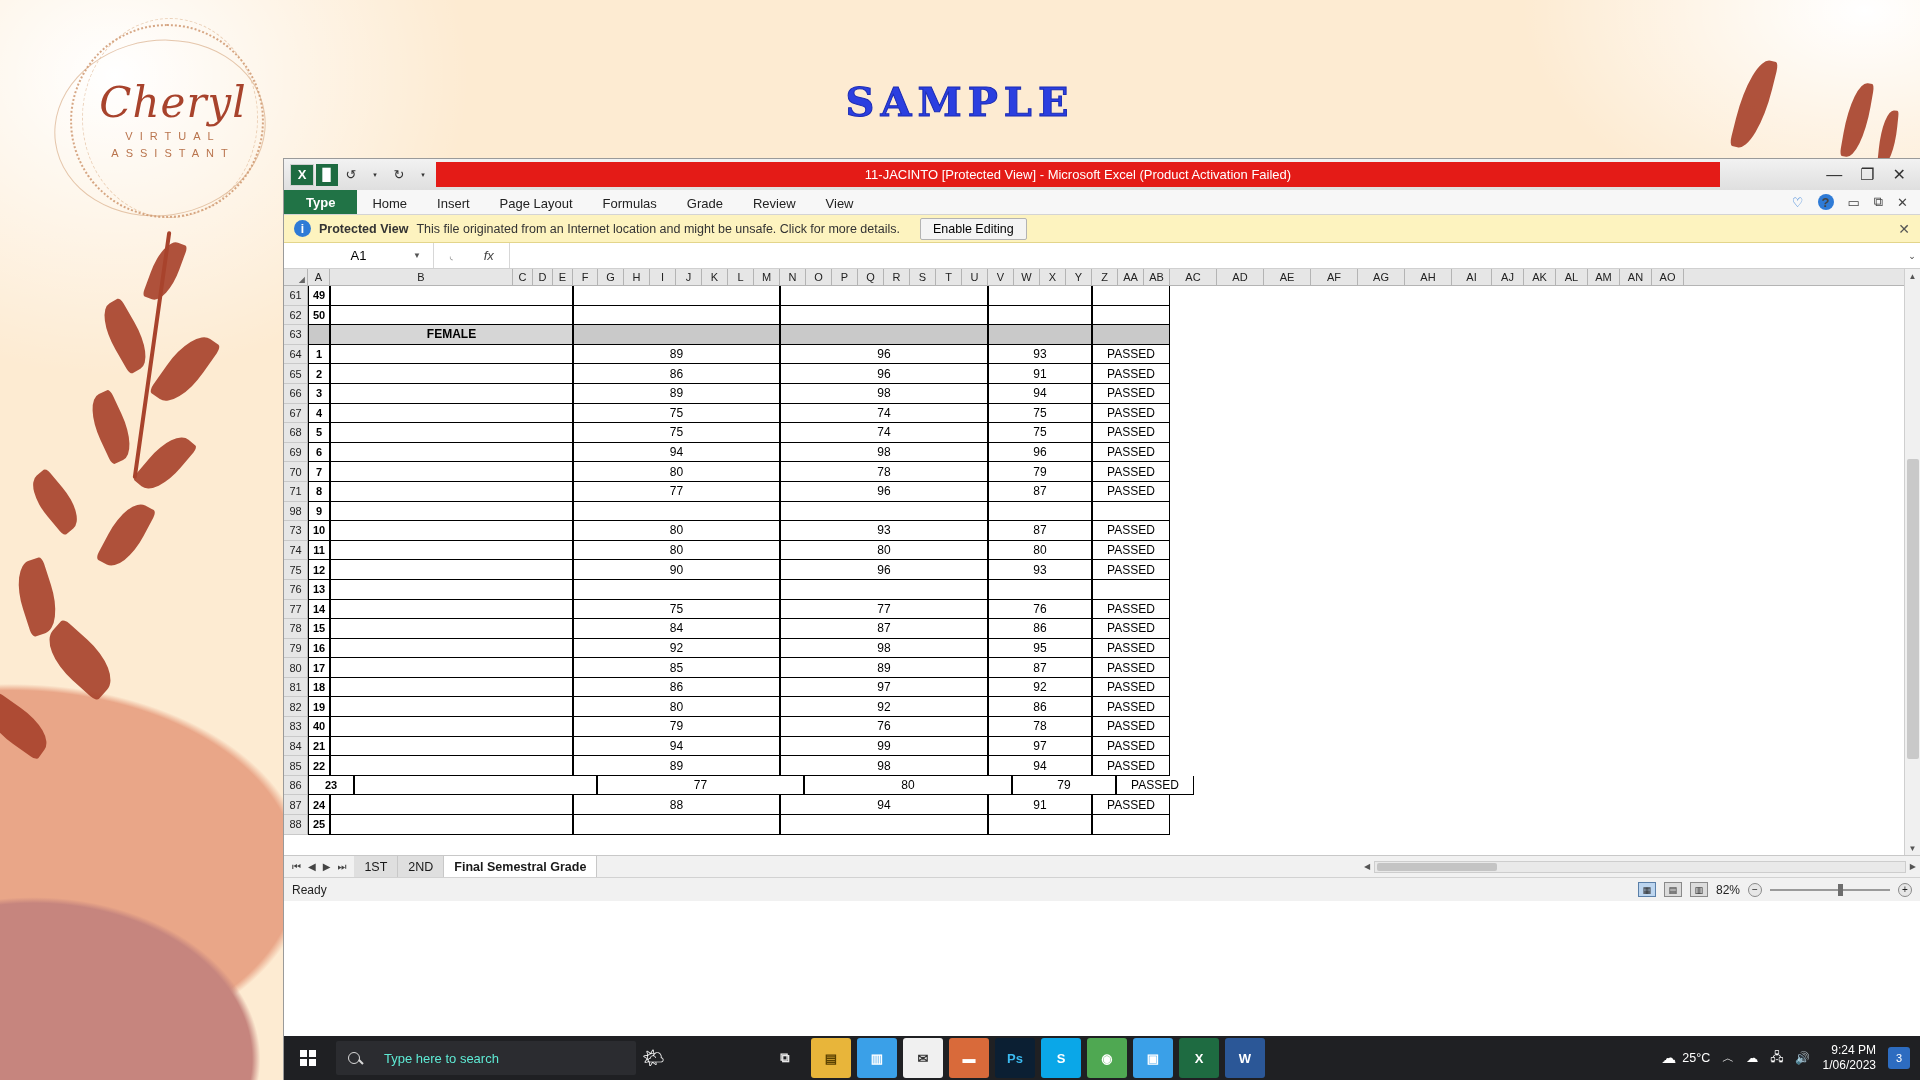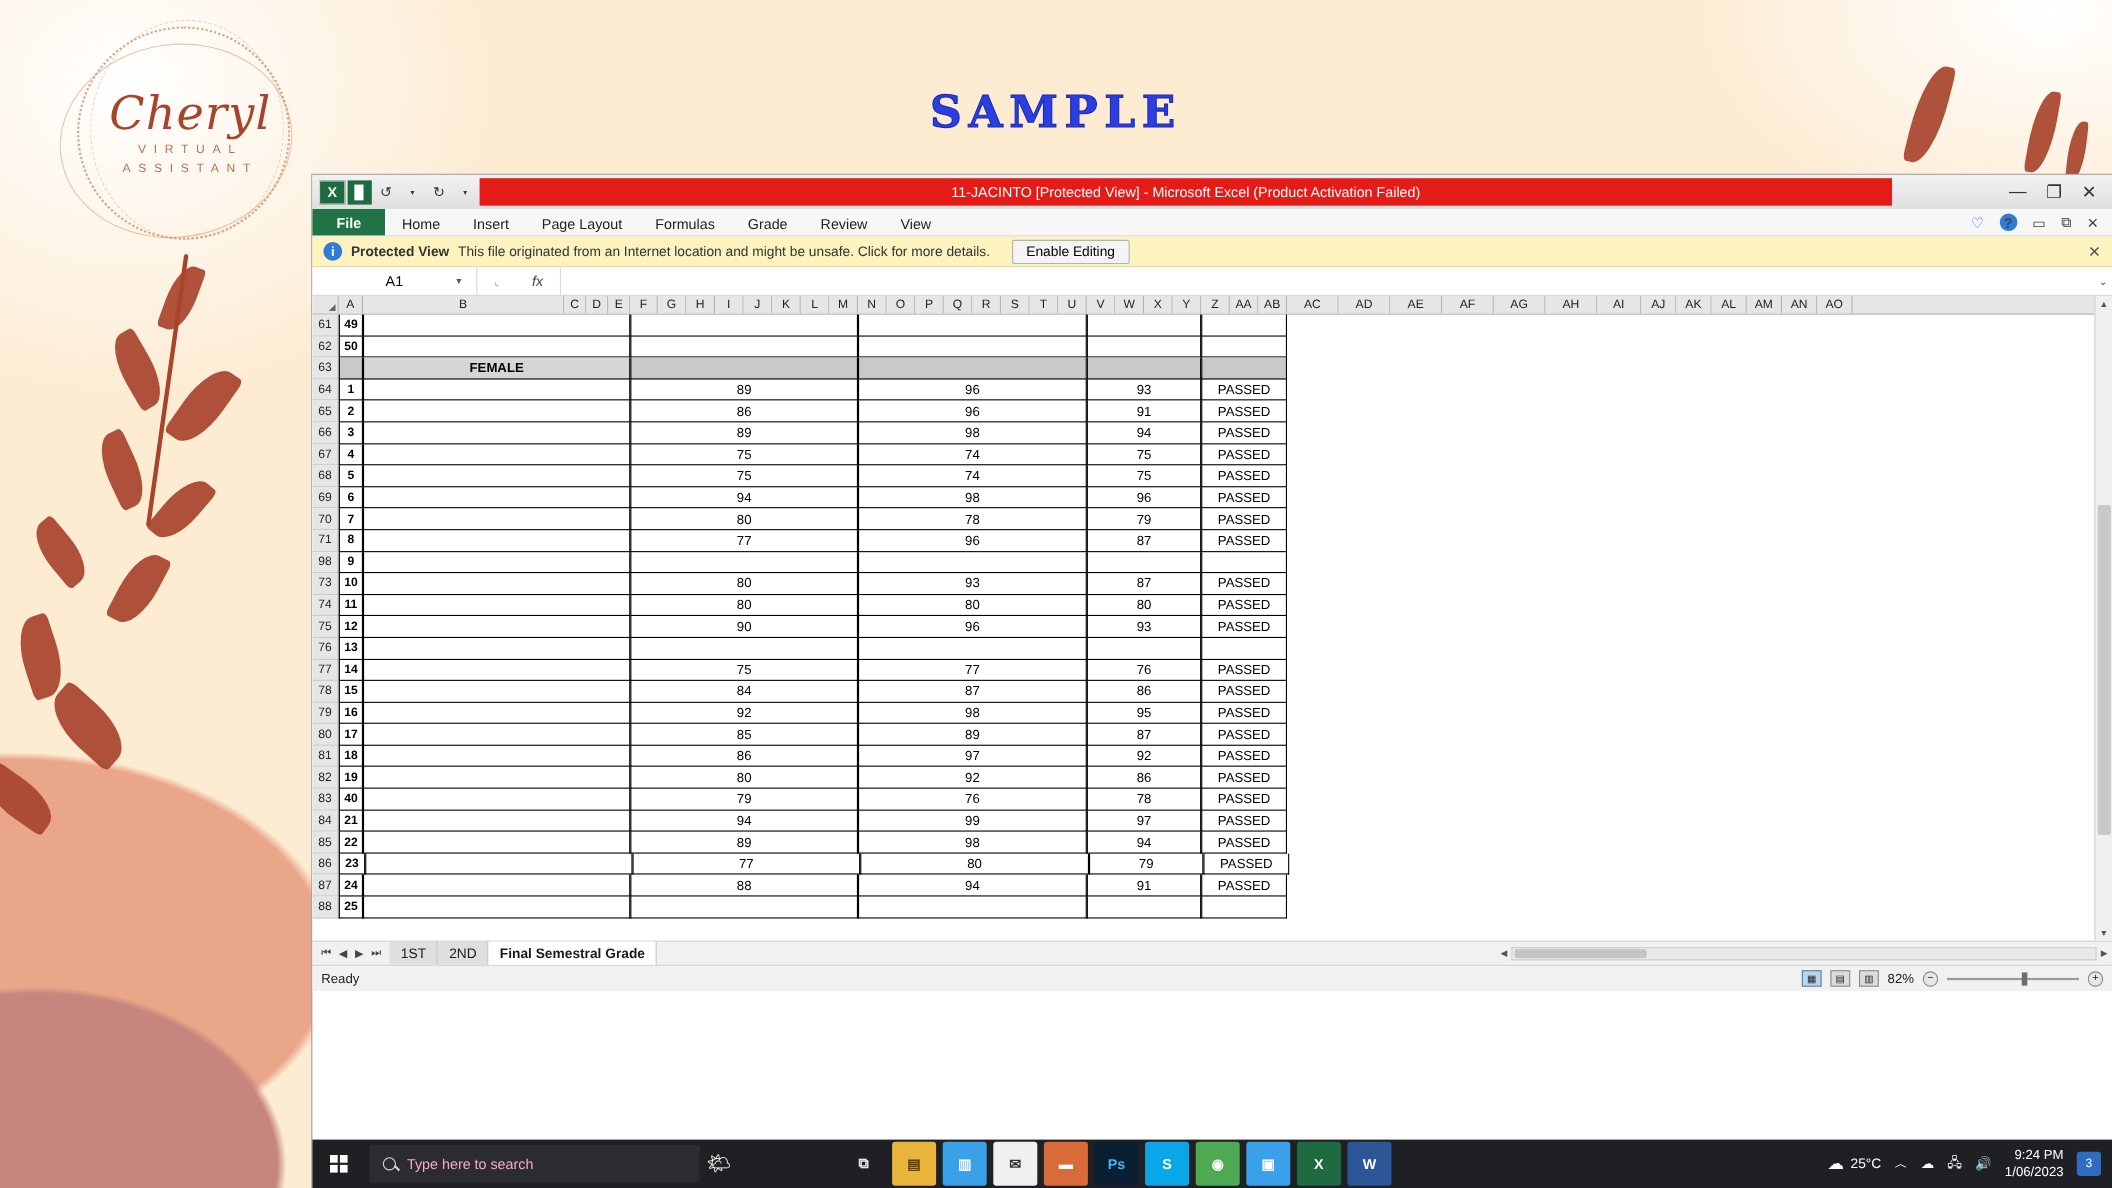--- a/index.html
+++ b/index.html
@@ -307,22 +307,22 @@
     display: flex; align-items: center;
     color: #fff;
   }
   #start-btn { width: 48px; height: 44px; display: flex; align-items: center; justify-content: center; }
   #start-btn .sq { width: 16px; height: 16px; background: #fff;
     display: grid; grid-template-columns: 1fr 1fr; grid-template-rows: 1fr 1fr; gap: 2px; background: transparent; }
   #start-btn .sq i { background: #fff; display: block; }
   #search-box {
     width: 300px; height: 34px; margin-left: 4px;
     background: #2b2c30; border-radius: 2px;
-    display: flex; align-items: center; gap: 10px; padding: 0 12px;
-    font-size: 13px; color: #f9a8d4;
+    display: flex; align-items: center; gap: 24px; padding: 0 12px;
+    font-size: 13px; color: #5eead4;
   }
   #search-box .mag {
     width: 12px; height: 12px; border: 1.6px solid #d8d8d8; border-radius: 50%;
     position: relative;
   }
   #search-box .mag::after {
     content: ""; position: absolute; width: 6px; height: 1.6px; background: #d8d8d8;
     transform: rotate(45deg); right: -5px; bottom: 0;
   }
   #weather-widget {
@@ -394,21 +394,21 @@
     </div>
 
     <div id="win-controls">
       <span class="wc">—</span>
       <span class="wc">❐</span>
       <span class="wc">✕</span>
     </div>
   </div>
 
   <div id="ribbon-tabs">
-    <div class="tab file">File</div>
+    <div class="tab file">Type</div>
     <div class="tab">Home</div>
     <div class="tab">Insert</div>
     <div class="tab">Page Layout</div>
     <div class="tab">Formulas</div>
     <div class="tab">Grade</div>
     <div class="tab">Review</div>
     <div class="tab">View</div>
     <div id="ribbon-right">
       <span style="color:#2f7bd6;">♡</span>
       <span id="help-icon">?</span>
@@ -778,21 +778,21 @@
             <span class="name-blur">&nbsp;</span>
           </div>
           <div class="cell bordered" style="width: 207px;">89</div>
           <div class="cell bordered" style="width: 208px;">98</div>
           <div class="cell bordered" style="width: 104px;">94</div>
           <div class="cell bordered" style="width: 78px;">PASSED</div>
           <div class="cell blank" style="width: 514px;"></div>
         </div>
         <div class="grid-row">
           <div class="rh">86</div>
-          <div class="cell bordered" style="width: 24px;;font-weight:bold;font-size:11px;">23</div>
+          <div class="cell bordered" style="width: 46px;;font-weight:bold;font-size:11px;">23</div>
           <div class="cell bordered" style="width: 243px;">
             <span class="name-blur">&nbsp;</span>
           </div>
           <div class="cell bordered" style="width: 207px;">77</div>
           <div class="cell bordered" style="width: 208px;">80</div>
           <div class="cell bordered" style="width: 104px;">79</div>
           <div class="cell bordered" style="width: 78px;">PASSED</div>
           <div class="cell blank" style="width: 514px;"></div>
         </div>
         <div class="grid-row">

